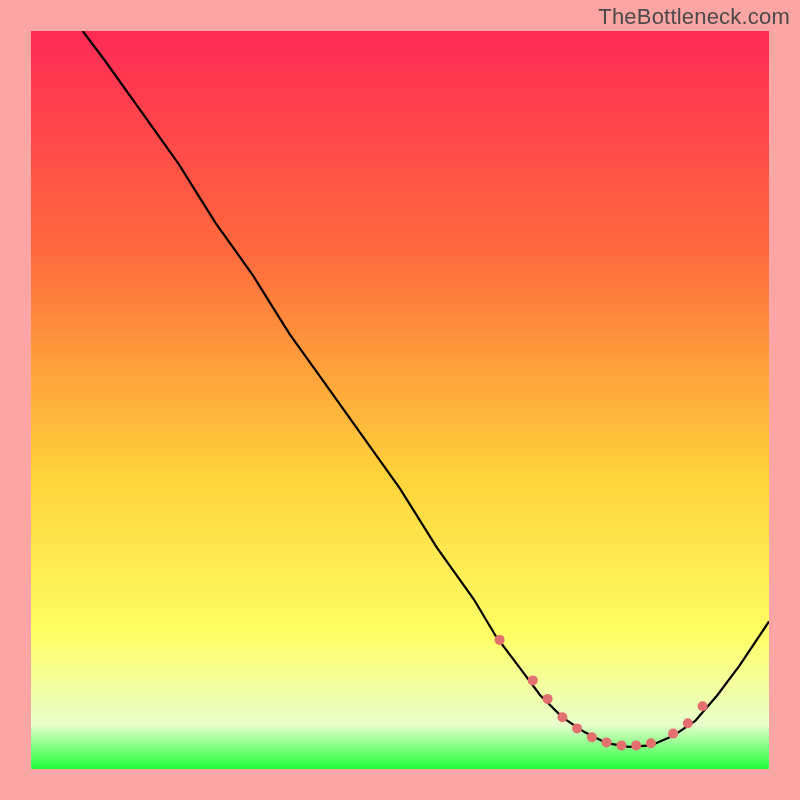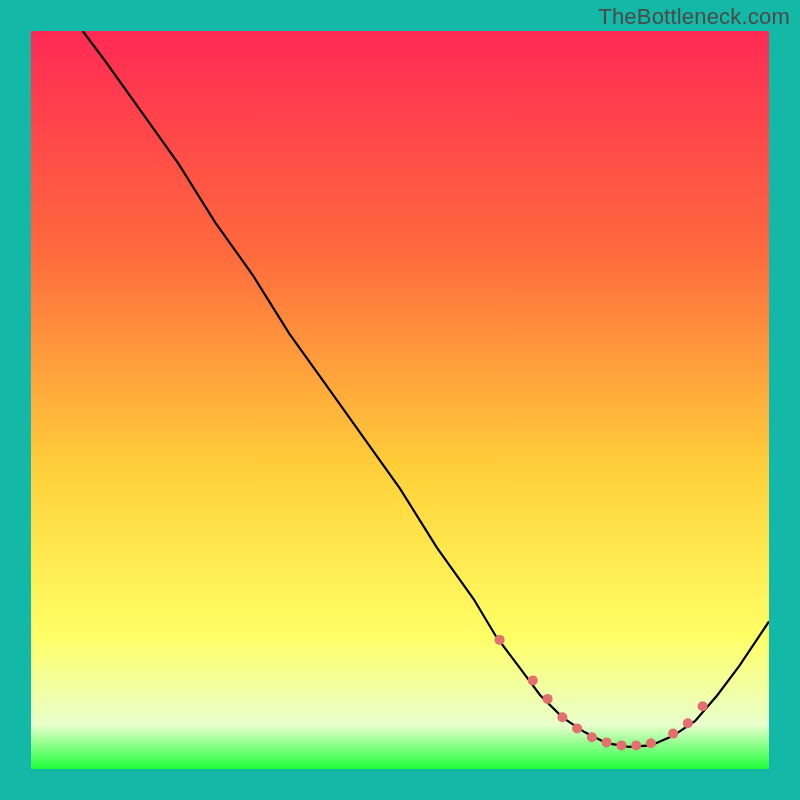--- a/index.html
+++ b/index.html
@@ -1,20 +1,20 @@
 <!DOCTYPE html>
 <html><head>
 <meta charset="utf-8">
 <style>
   * { margin: 0; padding: 0; box-sizing: border-box; }
   html, body { width: 800px; height: 800px; overflow: hidden; }
   .frame {
     width: 800px;
     height: 800px;
-    background: #14b8a6;
+    background: #fca5a5;
     position: relative;
   }
   .watermark {
     position: absolute;
     top: 4px;
     right: 10px;
     font-family: Arial, Helvetica, sans-serif;
     font-size: 22px;
     color: #4a4a4a;
     font-weight: 400;

